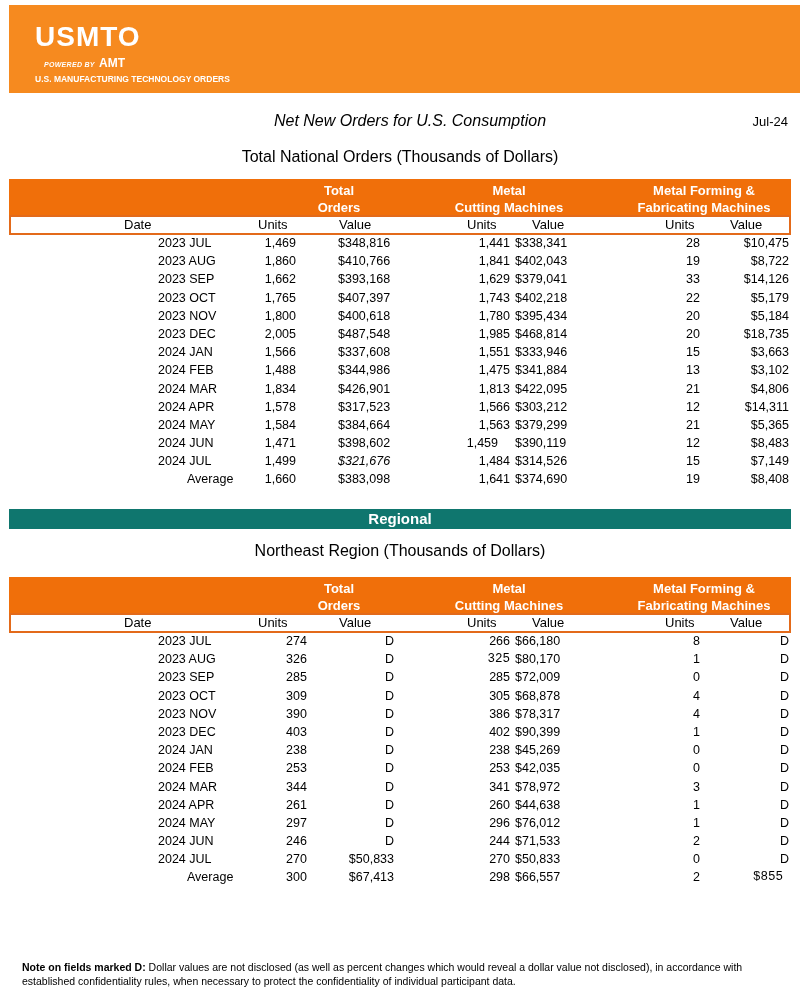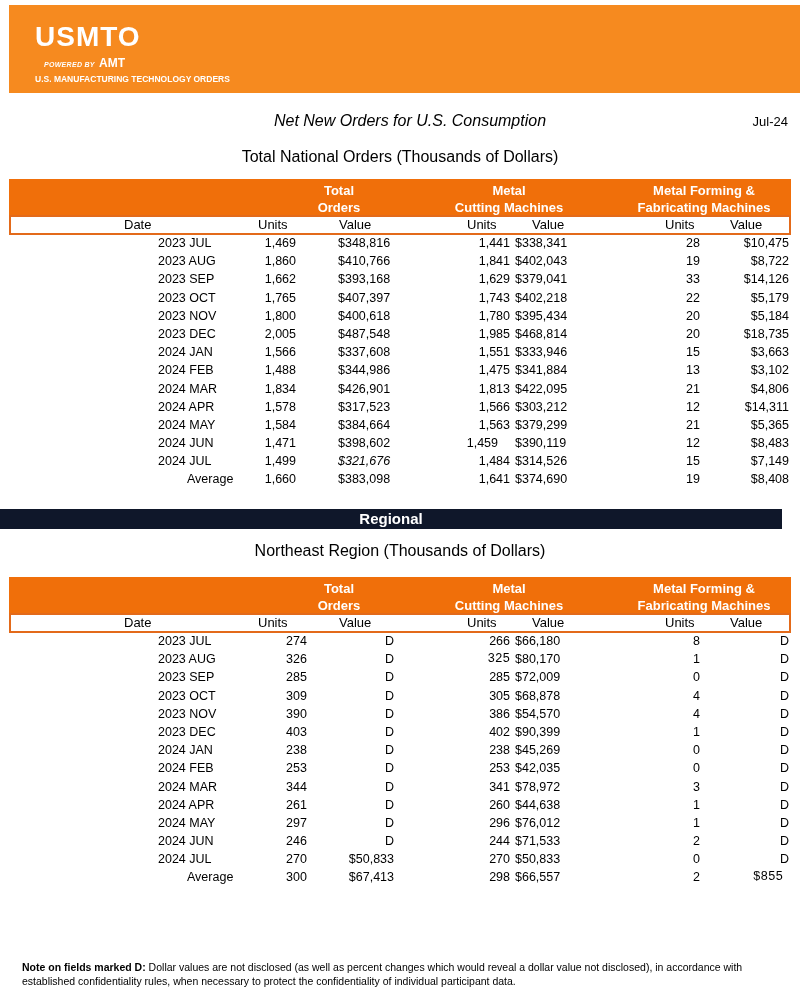--- a/index.html
+++ b/index.html
@@ -13,21 +13,21 @@
   .date-stamp { position: absolute; right: 12px; top: 114px; font-size: 13px; }
   .section-title { position: absolute; left: 0; width: 800px; text-align: center; font-size: 16px; }
   .grid-header { position: absolute; left: 9px; width: 782px; height: 56px; background: #f06f0a; }
   .grid-header .gh { position: absolute; color: #fff; font-weight: bold; font-size: 13px; text-align: center; line-height: 17px; top: 3px; }
   .subhead { position: absolute; left: 9px; width: 782px; height: 20px; background: #fff; border: 2px solid #e36a1a; }
   .subhead span { position: absolute; font-size: 13px; top: 0px; }
   .rows { position: absolute; left: 0; width: 800px; }
   .row { position: relative; height: 18.2px; font-family: "Liberation Sans Narrow", "Liberation Sans", sans-serif; font-size: 12.5px; }
   .row span { position: absolute; top: 1px; white-space: nowrap; }
   .ra { text-align: right; }
-  .regional-bar { position: absolute; left: 0; top: 509px; width: 782px; height: 20px; background: #0f172a; color: #fff; font-weight: bold; font-size: 15px; text-align: center; line-height: 20px; }
+  .regional-bar { position: absolute; left: 9px; top: 509px; width: 782px; height: 20px; background: #0f766e; color: #fff; font-weight: bold; font-size: 15px; text-align: center; line-height: 20px; }
   .note { position: absolute; left: 22px; top: 960px; width: 770px; font-size: 10.5px; line-height: 14px; }
   .note b { font-weight: bold; }
 </style>
 </head>
 <body>
 
 <div class="banner">
   <div class="logo">USMTO</div>
   <div class="powered">
     <span>POWERED BY</span>
@@ -255,21 +255,21 @@
       <span class="ra" style="right: 290px;">305</span>
       <span style="left: 515px;">$68,878</span>
       <span class="ra" style="right: 100px;">4</span>
       <span class="ra" style="right: 11px;">D</span>
     </div>
     <div class="row">
       <span style="left: 158px;">2023 NOV</span>
       <span style="left: 286px;">390</span>
       <span class="ra" style="right: 406px;">D</span>
       <span class="ra" style="right: 290px;">386</span>
-      <span style="left: 515px;">$54,570</span>
+      <span style="left: 515px;">$78,317</span>
       <span class="ra" style="right: 100px;">4</span>
       <span class="ra" style="right: 11px;">D</span>
     </div>
     <div class="row">
       <span style="left: 158px;">2023 DEC</span>
       <span style="left: 286px;">403</span>
       <span class="ra" style="right: 406px;">D</span>
       <span class="ra" style="right: 290px;">402</span>
       <span style="left: 515px;">$90,399</span>
       <span class="ra" style="right: 100px;">1</span>

